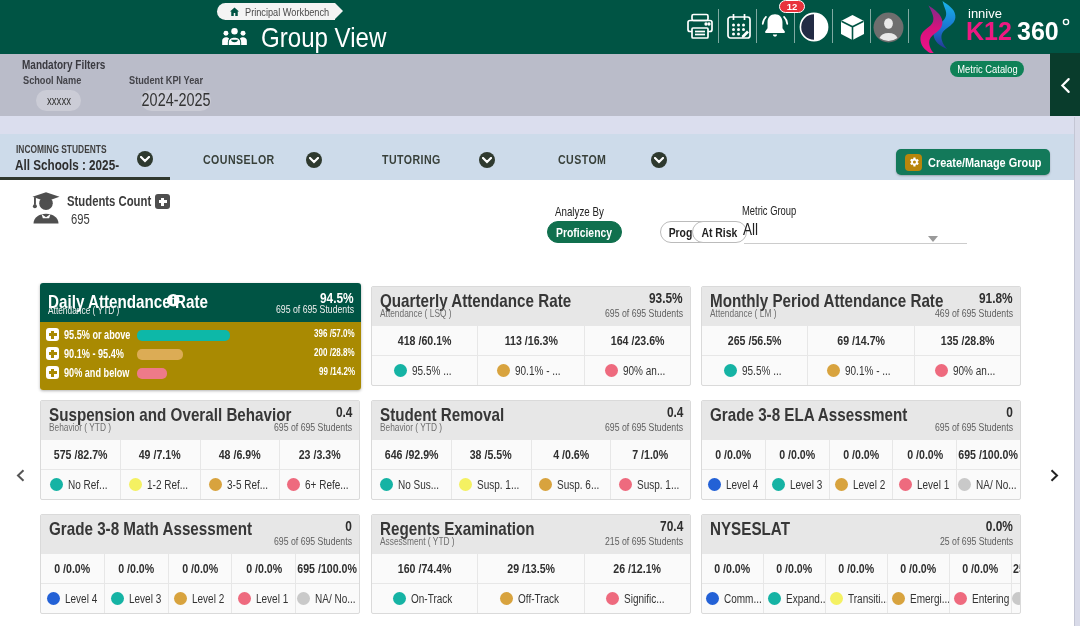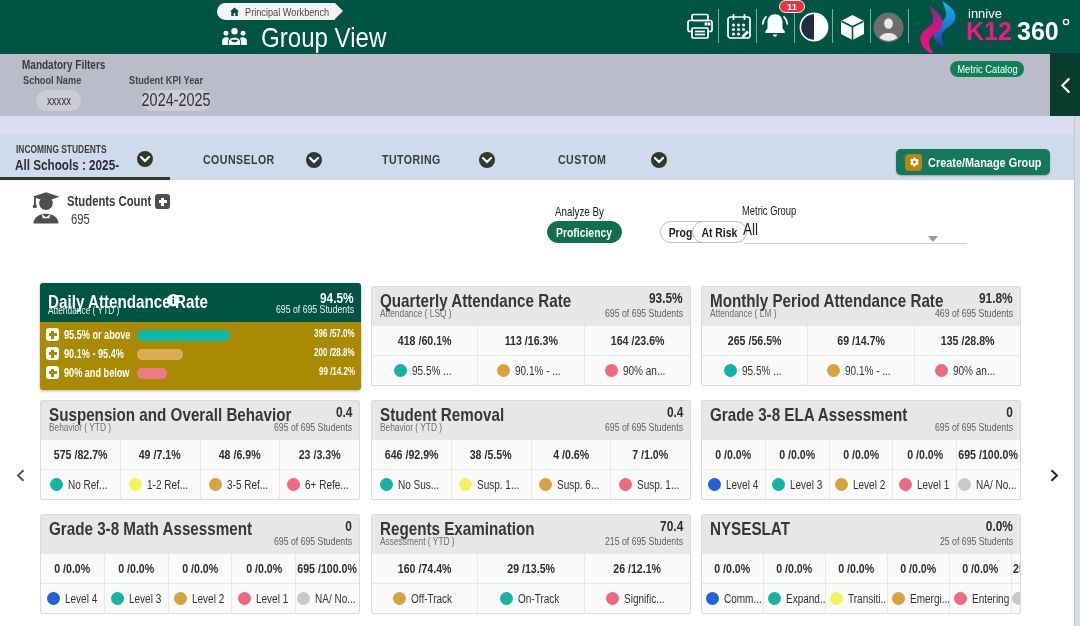--- a/index.html
+++ b/index.html
@@ -116,21 +116,21 @@
       <circle cx="12.5" cy="21" r="1.5"></circle>
   </g>
   <path d="M16 22.5l5-5 2 2-5 5-2.3.3z" fill="#fff" stroke="none"></path>
 </svg>
 
 <svg class="abs" style="left:759px;top:11px;" width="32" height="30" viewBox="0 0 30 28">
   <path fill="#fff" d="M15 3c-4.4 0-7 3.2-7 7.3V16l-2.2 3.2c-.4.7 0 1.3.8 1.3h16.8c.8 0 1.2-.6.8-1.3L22 16v-5.7C22 6.2 19.4 3 15 3z"></path>
   <path fill="#fff" d="M13 22h4a2 2 0 0 1-4 0z"></path>
   <path fill="none" stroke="#fff" stroke-width="1.6" stroke-linecap="round" d="M6.5 5.5A10.5 10.5 0 0 0 3.5 12M23.5 5.5a10.5 10.5 0 0 1 3 6.5"></path>
 </svg>
-<div class="badge">11</div>
+<div class="badge">12</div>
 
 <svg class="abs" style="left:799px;top:12px;" width="30" height="30" viewBox="0 0 30 30">
   <circle cx="15" cy="15" r="13.6" fill="#fff"></circle>
   <path d="M15 1.4a13.6 13.6 0 0 0 0 27.2z" fill="#222B44"></path>
   <circle cx="15" cy="15" r="13.6" fill="none" stroke="#fff" stroke-width="1.6"></circle>
 </svg>
 
 <svg class="abs" style="left:839px;top:14px;" width="27" height="27" viewBox="0 0 27 27">
   <path fill="#fff" d="M13.5 1L25 7v13l-11.5 6L2 20V7z"></path>
   <path fill="none" stroke="#005444" stroke-width="1.6" d="M2.5 7.2l11 5.6 11-5.6M13.5 12.8V26"></path>
@@ -548,26 +548,26 @@
         </div>
         <div class="ccell v" style="">
           <span class="sxc" style="--s:0.85">29 /13.5%</span>
         </div>
         <div class="ccell v" style="">
           <span class="sxc" style="--s:0.85">26 /12.1%</span>
         </div>
       </div>
     <div class="crow">
         <div class="ccell" style="">
+          <span class="dot" style="background:#15B3A4"></span>
+          <span class="sx" style="--s:0.8">On-Track</span>
+        </div>
+        <div class="ccell" style="">
           <span class="dot" style="background:#D8A33E"></span>
           <span class="sx" style="--s:0.8">Off-Track</span>
-        </div>
-        <div class="ccell" style="">
-          <span class="dot" style="background:#15B3A4"></span>
-          <span class="sx" style="--s:0.8">On-Track</span>
         </div>
         <div class="ccell" style="">
           <span class="dot" style="background:#EE6A7E"></span>
           <span class="sx" style="--s:0.8">Signific...</span>
         </div>
       </div>
   </div>
     <div class="card" style="left:701px;top:514px;overflow:hidden;">
     <div class="chead">
       <div class="ct"><span class="sx">NYSESLAT</span></div>

